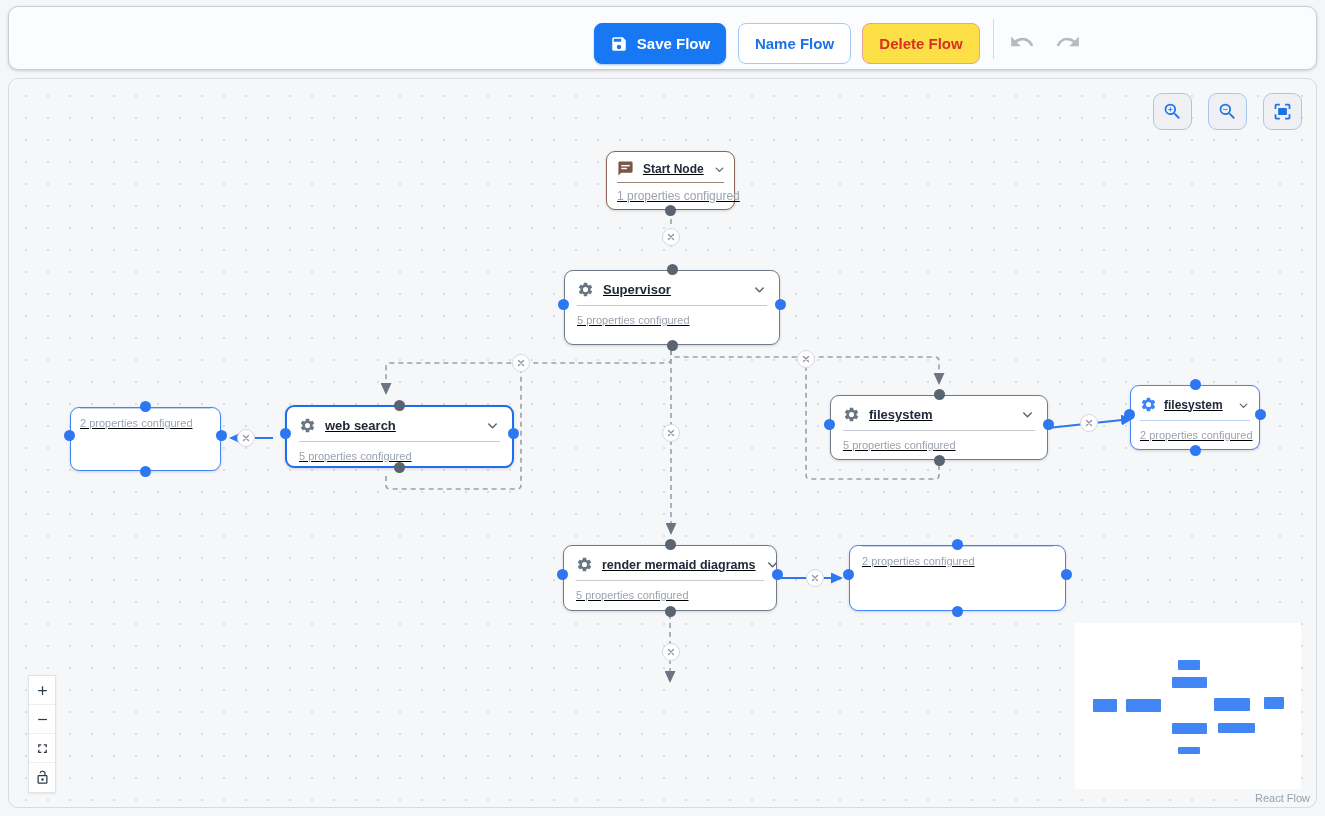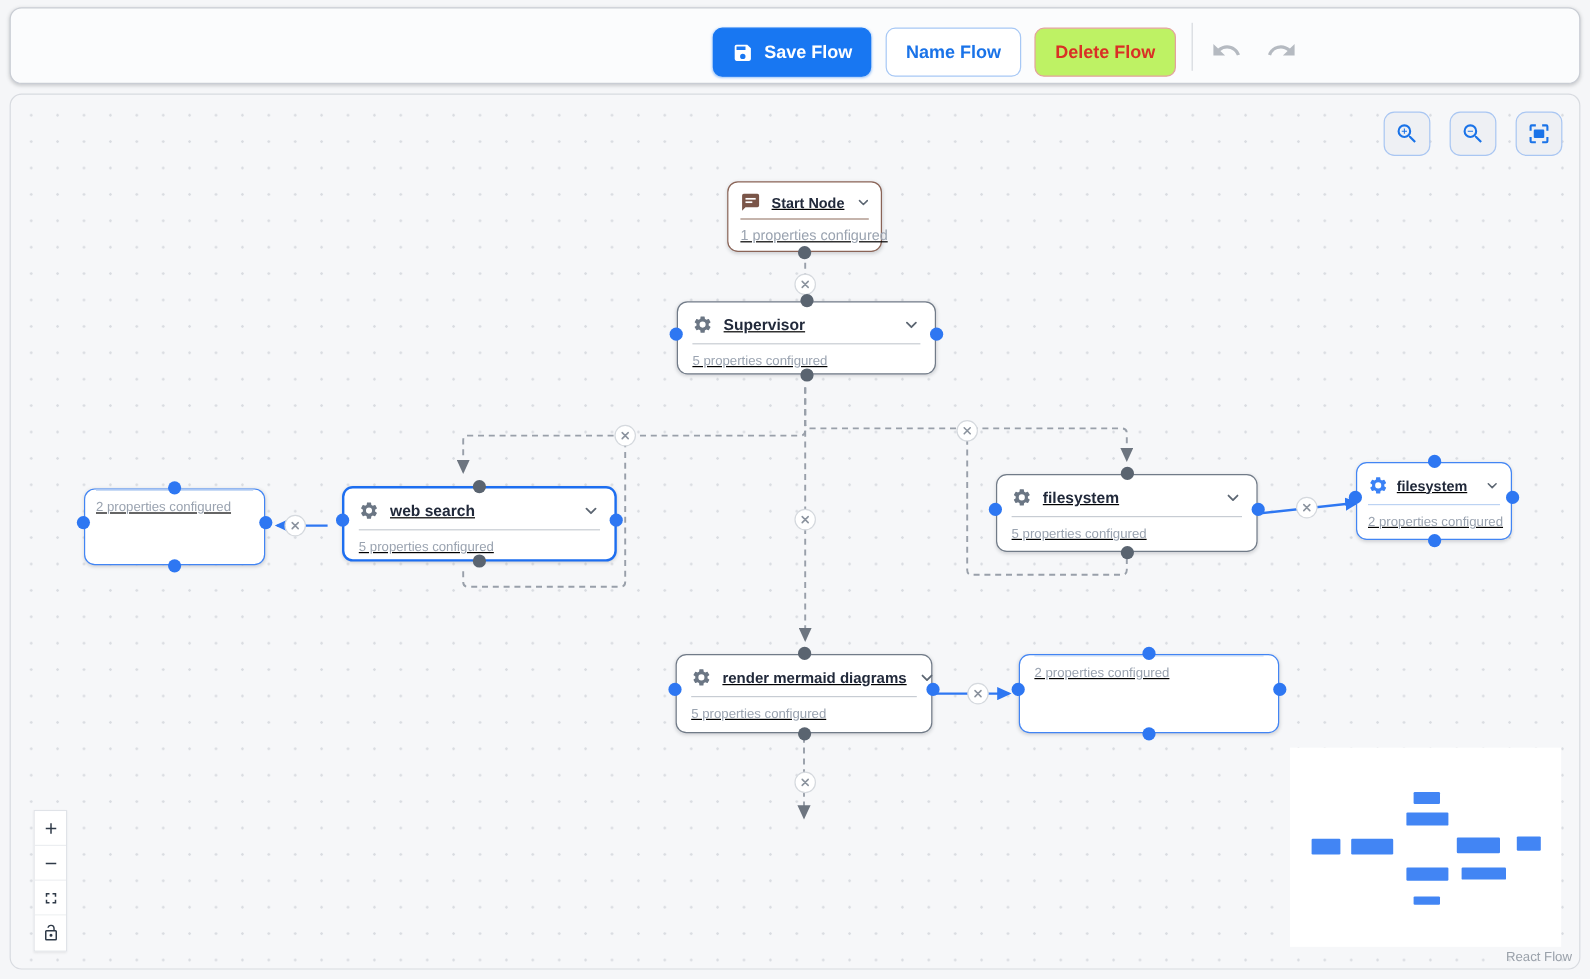--- a/index.html
+++ b/index.html
@@ -15,21 +15,21 @@
   .flow-fieldset legend { margin-left:12px; padding:0 5px; font-size:12px; color:#5f6368; }
   .flow-input { width:100%; border:none; outline:none; background:transparent;
     font-size:15.5px; color:#1f232a; padding:1px 12px 8px 12px;
     font-family:"Liberation Sans", sans-serif; }
   .btn { position:absolute; top:16px; height:41px; border-radius:8px; font-size:15px;
     font-weight:bold; display:flex; align-items:center; justify-content:center;
     gap:9px; cursor:pointer; font-family:"Liberation Sans", sans-serif; }
   .btn-save { left:585px; width:132px; background:#1877f2; color:#fff; border:1px solid #1877f2;
     box-shadow:0 1px 2px rgba(24,119,242,.4); }
   .btn-copy { left:729px; width:113px; background:#fff; color:#1a73e8; border:1px solid #a7c8f5; }
-  .btn-delete { left:853px; width:118px; background:#bef264; color:#d93025; border:1px solid #e4a29d; }
+  .btn-delete { left:853px; width:118px; background:#fde047; color:#d93025; border:1px solid #e4a29d; }
   .tb-divider { position:absolute; left:984px; top:12px; width:1px; height:40px; background:#d5d9de; }
   .tb-icon { position:absolute; top:22px; width:26px; height:26px; color:#b5bac1; cursor:pointer; }
   .tb-icon svg { width:100%; height:100%; }
 
   
   .canvas { position:absolute; left:8px; top:78px; width:1309px; height:730px;
     background:#f6f7f9; border:1px solid #d8dbe0; border-radius:10px; overflow:hidden;
     background-image:radial-gradient(#d9dce1 1px, transparent 1.2px);
     background-size:22px 22px; background-position:6px 6px; }
   .edges { position:absolute; left:0; top:0; width:1309px; height:730px; }
@@ -217,21 +217,21 @@
       <span class="ntitle" style="font-size:12px">Start Node</span>
       <span class="nchev" style="width:13px;height:13px"><svg viewBox="0 0 24 24">
             <use href="#i-chev"></use>
           </svg></span>
     </div>
     <div class="ndiv" style="margin:0 10px"></div>
     <div class="nsub" style="font-size:12px;padding:6px 10px">1 properties configured</div>
     <span class="h hbm hg"></span>
   </div>
 
-  <div class="node n-gray" style="left:555px;top:172px;width:216px;height:61px">
+  <div class="node n-gray" style="left:555px;top:191px;width:216px;height:75px">
     <div class="nt">
       <span class="nicon c-gray"><svg viewBox="0 0 24 24">
             <use href="#i-gear"></use>
           </svg></span>
       <span class="ntitle">Supervisor</span>
       <span class="nchev"><svg viewBox="0 0 24 24">
             <use href="#i-chev"></use>
           </svg></span>
     </div>
     <div class="ndiv"></div>

